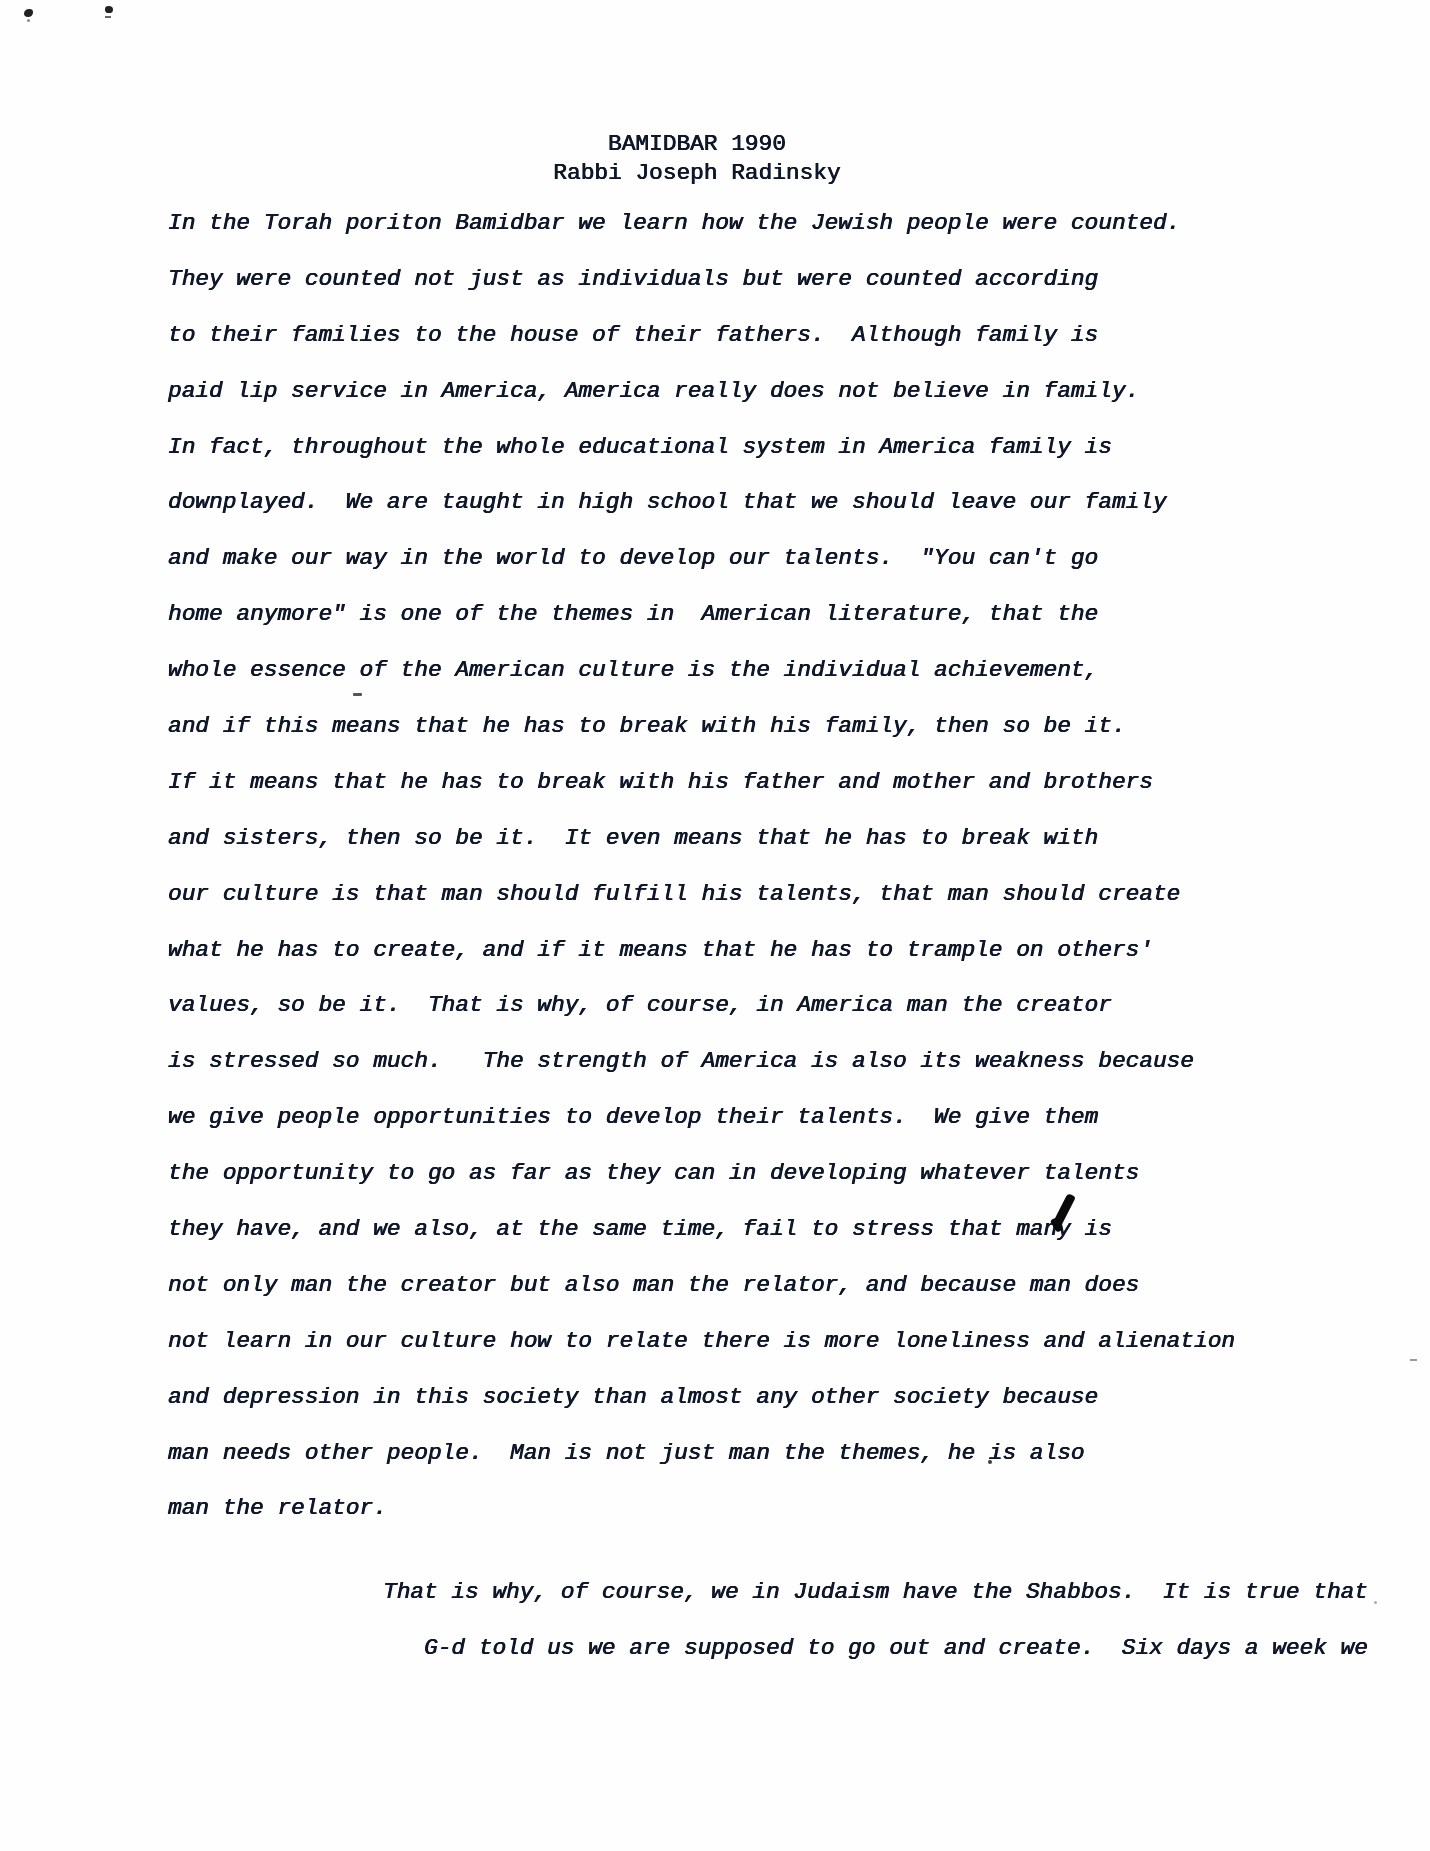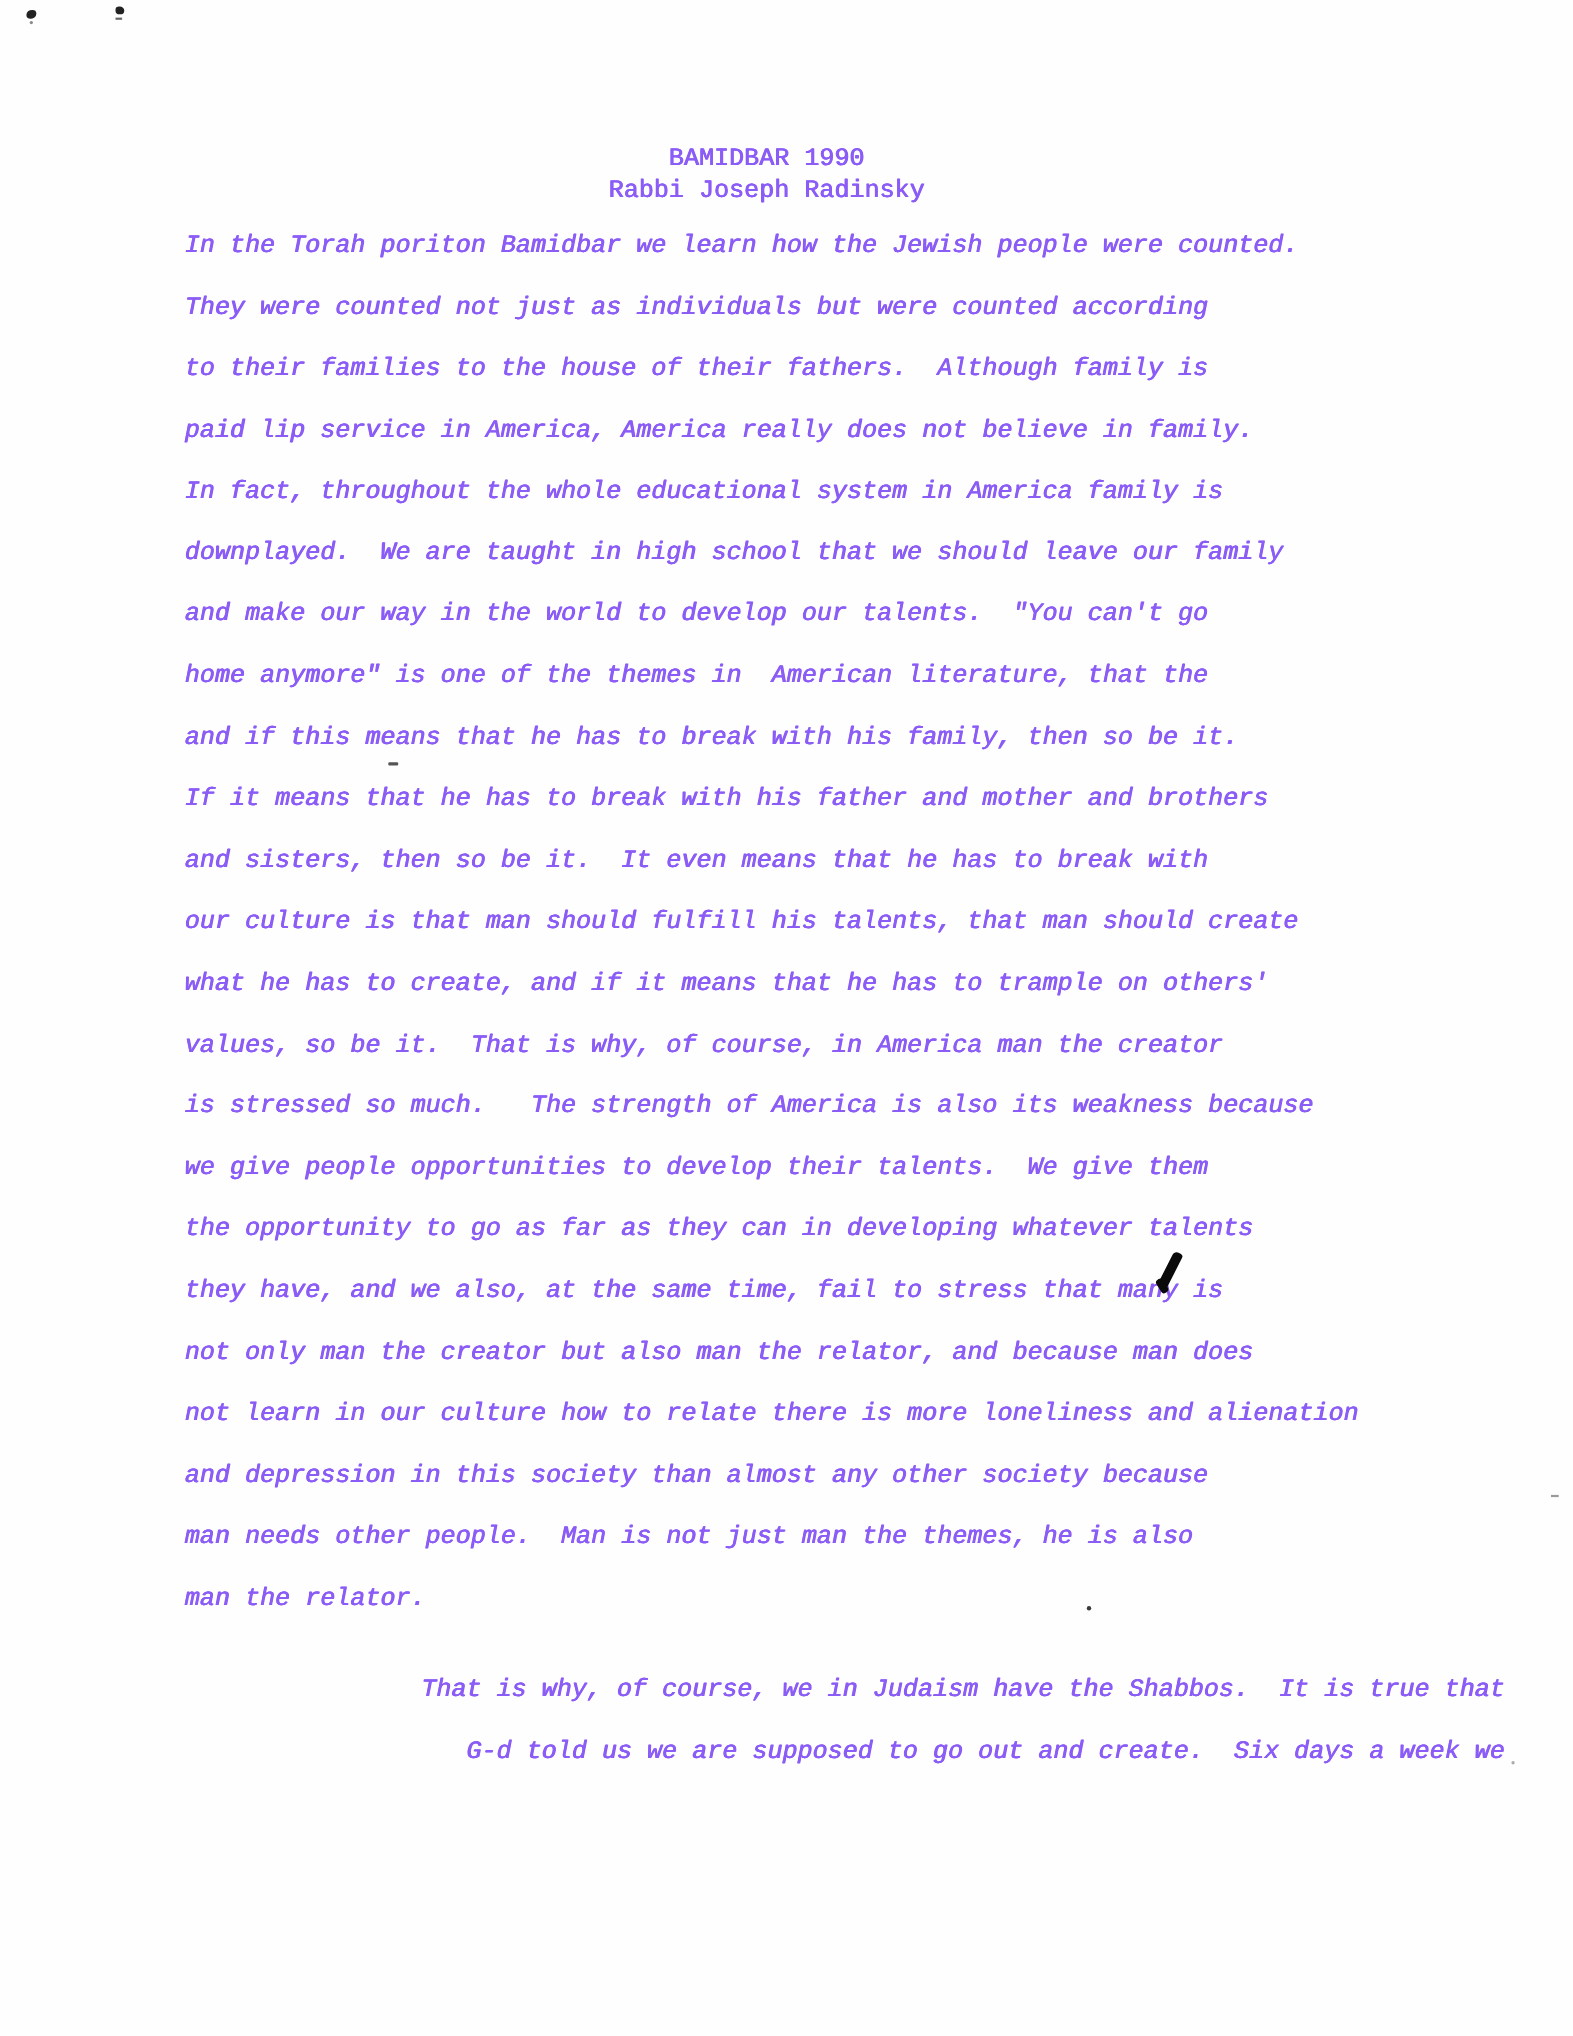--- a/index.html
+++ b/index.html
@@ -10,21 +10,21 @@
     background: #ffffff;
     overflow: hidden;
   }
   .page {
     position: absolute;
     top: 0; left: 0;
     width: 1430px;
     height: 1851px;
     background: #fefefe;
     font-family: "Liberation Mono", "DejaVu Sans Mono", monospace;
-    color: #8b5cf6;
+    color: #0f172a;
   }
   
   .ink {
     text-shadow: 0.45px 0 0 currentColor, -0.3px 0 0 currentColor;
   }
   .title-block {
     position: absolute;
     top: 130px;
     left: -18px;
     width: 1430px;
@@ -104,20 +104,21 @@
   <div class="body-text ink">
       <div class="paragraph">
         <div class="line">In the Torah poriton Bamidbar we learn how the Jewish people were counted.</div>
         <div class="line">They were counted not just as individuals but were counted according</div>
         <div class="line">to their families to the house of their fathers.  Although family is</div>
         <div class="line">paid lip service in America, America really does not believe in family.</div>
         <div class="line">In fact, throughout the whole educational system in America family is</div>
         <div class="line">downplayed.  We are taught in high school that we should leave our family</div>
         <div class="line">and make our way in the world to develop our talents.  "You can't go</div>
         <div class="line">home anymore" is one of the themes in  American literature, that the</div>
+        <div class="line">whole essence of the American culture is the individual achievement,</div>
         <div class="line">and if this means that he has to break with his family, then so be it.</div>
         <div class="line">If it means that he has to break with his father and mother and brothers</div>
         <div class="line">and sisters, then so be it.  It even means that he has to break with</div>
         <div class="line">our culture is that man should fulfill his talents, that man should create</div>
         <div class="line">what he has to create, and if it means that he has to trample on others'</div>
         <div class="line">values, so be it.  That is why, of course, in America man the creator</div>
         <div class="line">is stressed so much.   The strength of America is also its weakness because</div>
         <div class="line">we give people opportunities to develop their talents.  We give them</div>
         <div class="line">the opportunity to go as far as they can in developing whatever talents</div>
         <div class="line"><span>they have, and we also, at the same time, fail to stress that man</span><span class="struck">y</span><span> is</span></div>

